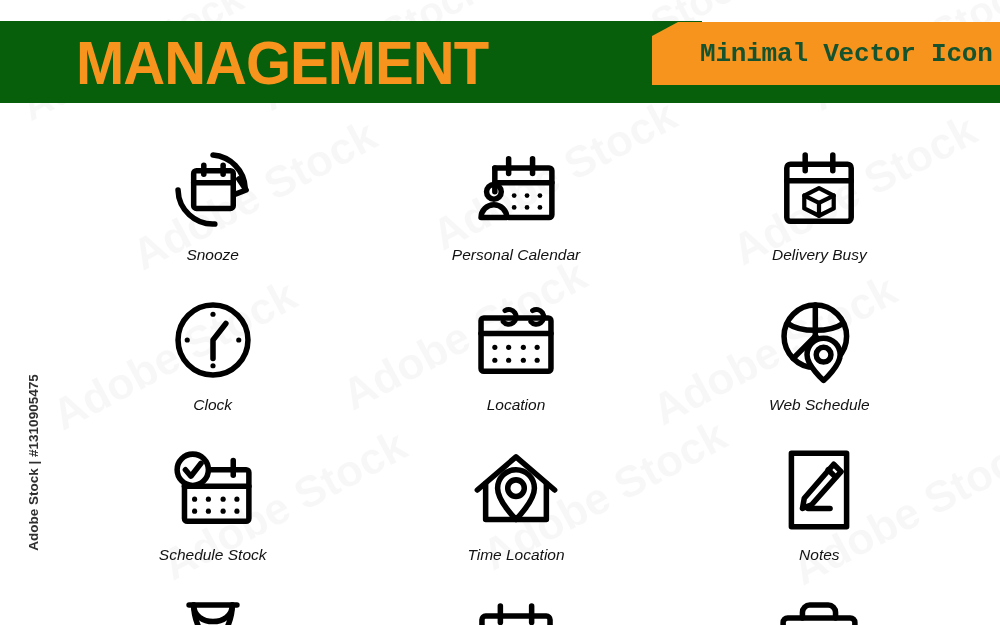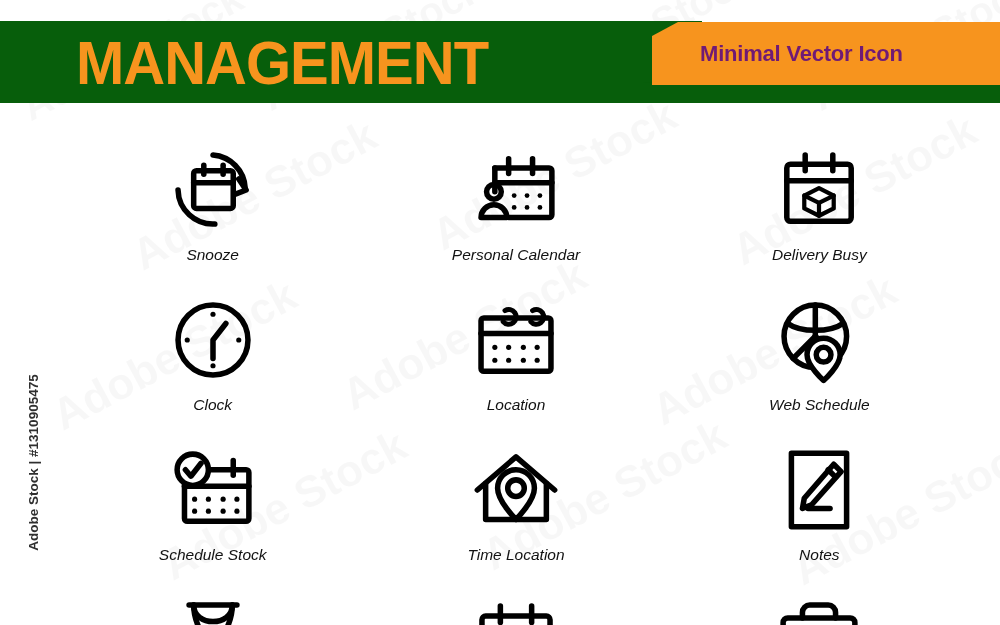--- a/index.html
+++ b/index.html
@@ -35,23 +35,23 @@
   }
   .orange-tab {
     position:absolute; left:652px; top:22px; width:348px; height:63px;
     background: var(--orange);
     -webkit-clip-path: polygon(26px 0, 1000px 0, 1000px 63px, 0 63px, 0 14px);
     clip-path: polygon(26px 0, 1000px 0, 1000px 63px, 0 63px, 0 14px);
     border-top-left-radius: 10px;
     display:flex; align-items:center;
   }
   .orange-tab-label {
-    color:#701a75; font-size:22px; font-weight:700;
+    color:#14532d; font-size:26px; font-weight:700;
     letter-spacing:-0.2px; padding-left:48px;
-    font-family:Liberation Sans, sans-serif;
+    font-family:Liberation Mono, monospace;
   }
   .main-title {
     position:absolute; left:76px; top:22px; height:80px;
     display:flex; align-items:center;
     color: var(--orange);
     font-size:58px; font-weight:700; letter-spacing:-1px;
     font-family:"Liberation Sans", sans-serif;
     transform: scaleY(1.06);
   }
 

